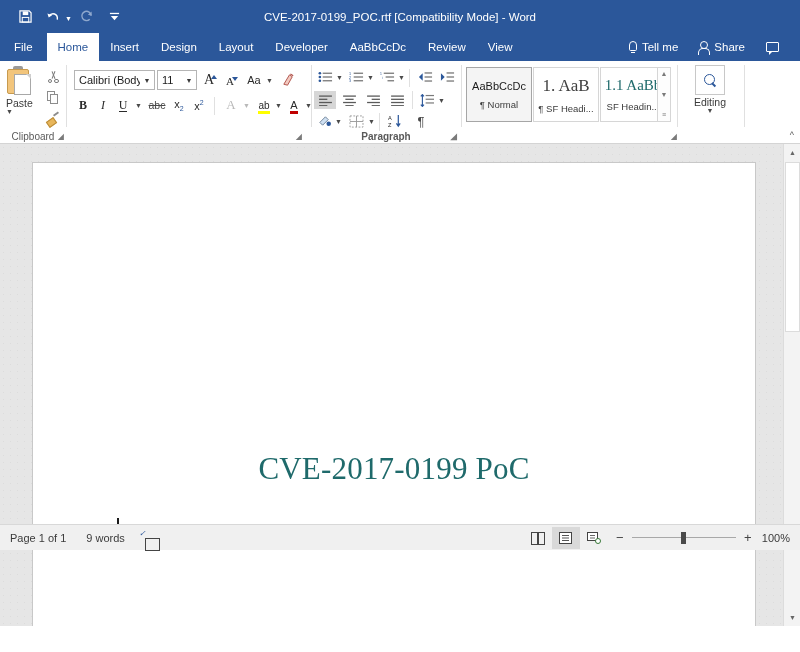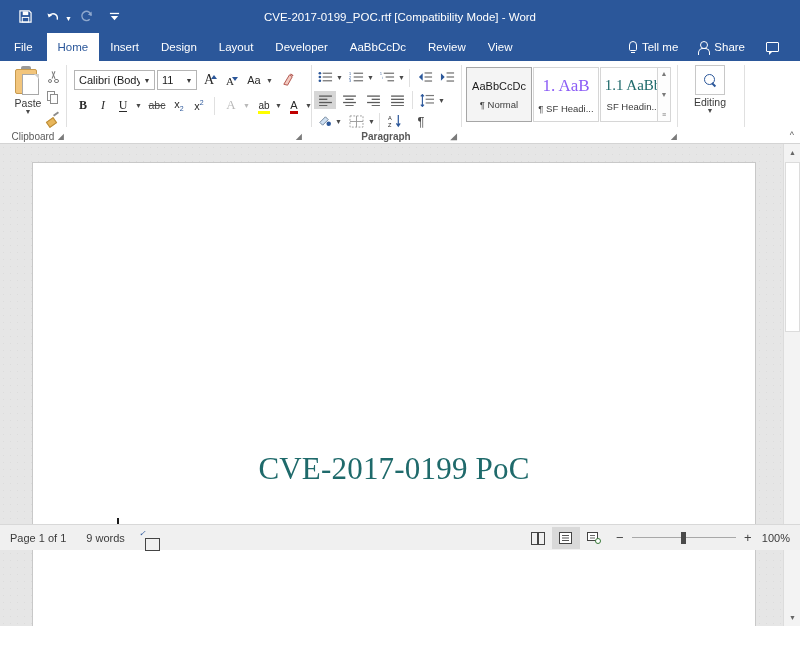--- a/index.html
+++ b/index.html
@@ -79,21 +79,21 @@
     font-size: 10px; color: #5a5a5a;
   }
   .grp-sep { position: absolute; top: 4px; width: 1px; height: 62px; background: #e0e0e0; }
   .dlg-launch {
     position: absolute; bottom: 3px; font-size: 8px; color: #7a7a7a;
   }
 
   
   .paste-btn {
     position: absolute; left: 6px; top: 4px; width: 44px; height: 62px;
-    display: flex; flex-direction: column; align-items: center;
+    display: flex; flex-direction: column; align-items: flex-start;
   }
   .clip-glyph { width: 28px; height: 30px; position: relative; margin-top: 1px; }
   .clip-body { position: absolute; left: 1px; top: 3px; width: 22px; height: 25px; background: #f2c57c; border: 1px solid #c79a4e; border-radius: 2px; }
   .clip-top { position: absolute; left: 7px; top: 0px; width: 10px; height: 5px; background: #9a9a9a; border-radius: 2px; }
   .clip-page { position: absolute; left: 8px; top: 8px; width: 17px; height: 21px; background: #ffffff; border: 1px solid #a8a8a8; }
   .clip-page::after { content:""; position:absolute; right:-1px; top:-1px; border-left:5px solid transparent; border-top:5px solid #cfcfcf; }
   .paste-label { font-size: 10.5px; color: #3b3b3b; margin-top: 1px; }
   .small-caret { font-size: 7px; color: #4a4a4a; line-height: 6px; }
 
   .cb-mini { position: absolute; width: 22px; height: 19px; display: flex; align-items: center; justify-content: center; }
@@ -547,21 +547,21 @@
 
     <div class="grp" style="left:462px; width:218px;">
       <div class="dlg-launch" style="right:3px;">◢</div>
     </div>
 
     <div class="stylebox sel" style="left:466px;">
       <div class="sty-preview" style="font-family:'Liberation Sans',sans-serif;color:#1a1a1a;">AaBbCcDc</div>
       <div class="sty-name">¶ Normal</div>
     </div>
     <div class="stylebox" style="left:533px;">
-      <div class="sty-preview" style="font-family:'Liberation Serif',serif;color:#8b5cf6;font-size:17px;">1. AaB</div>
+      <div class="sty-preview" style="font-family:'Liberation Serif',serif;color:#404040;font-size:17px;">1. AaB</div>
       <div class="sty-name">¶ SF Headi...</div>
     </div>
     <div class="stylebox" style="left:600px;">
       <div class="sty-preview" style="font-family:'Liberation Serif',serif;color:#1f6a6b;font-size:15px;">1.1 AaBb</div>
       <div class="sty-name">SF Headin...</div>
     </div>
     <div class="sty-scroll" style="left:657px;">
       <div>▲</div>
       <div>▼</div>
       <div>≡</div>

